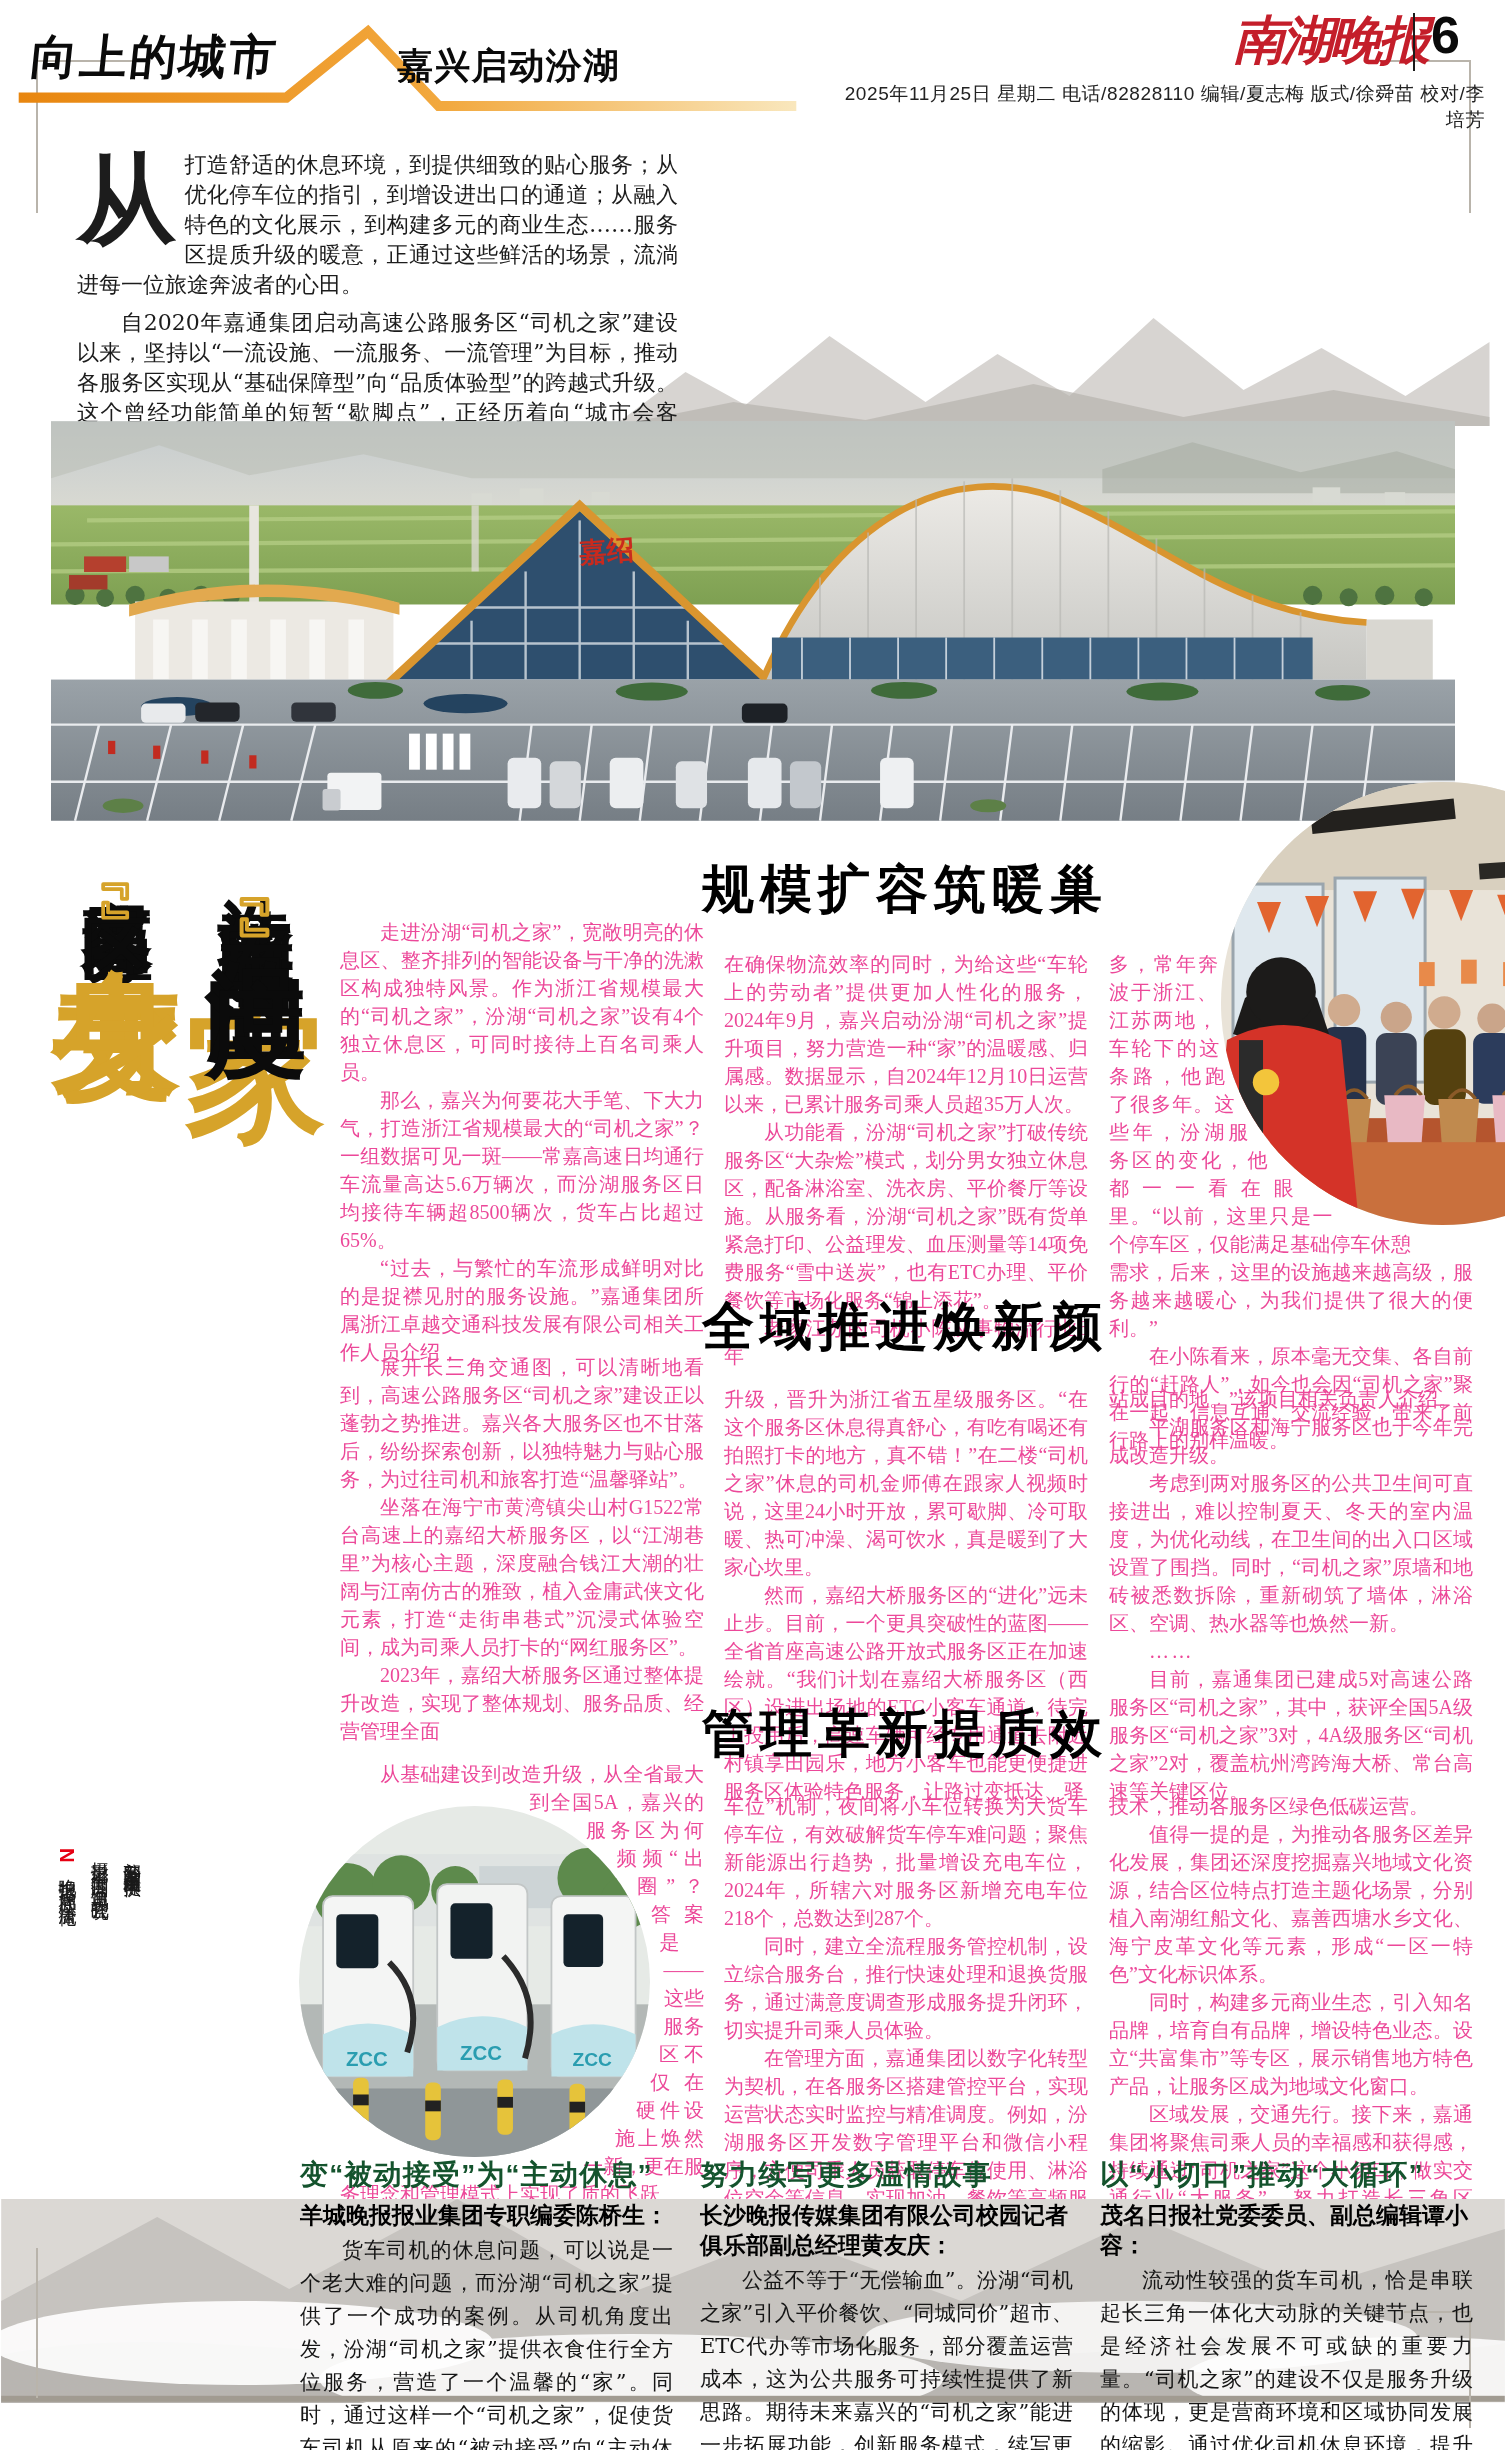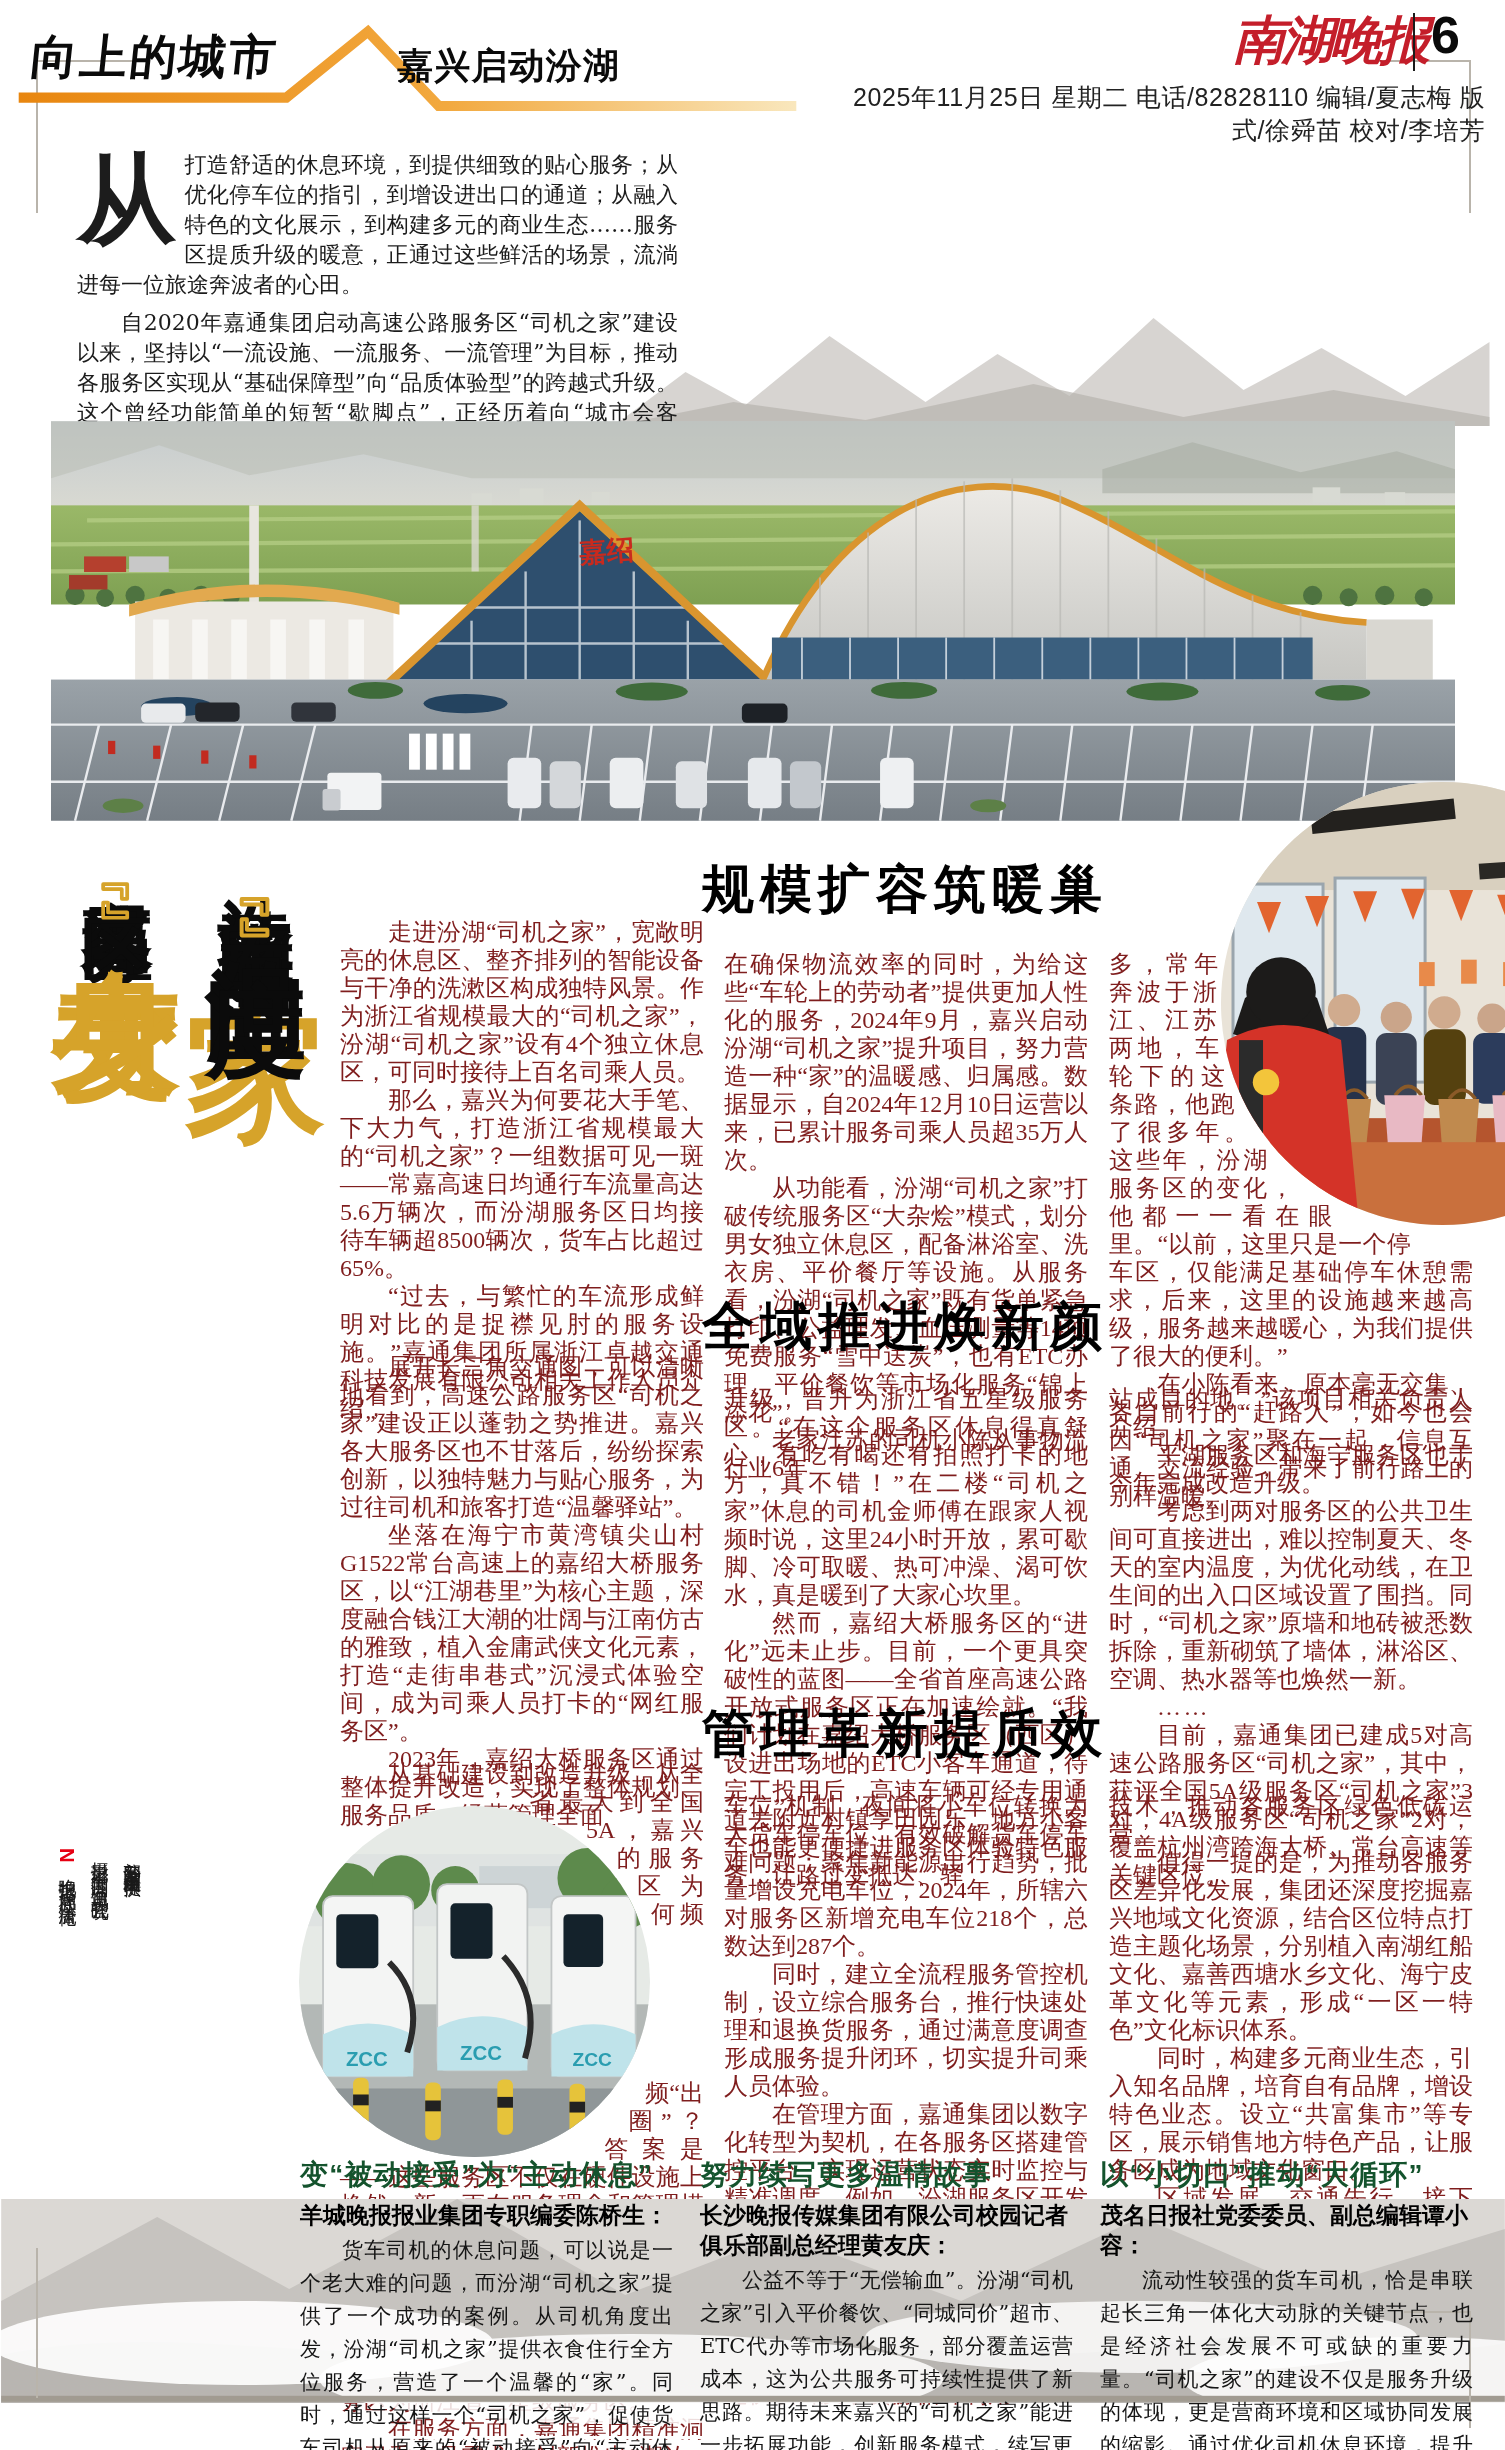--- a/index.html
+++ b/index.html
@@ -8,21 +8,21 @@
   .abs{position:absolute;}
   
   .brand-left{left:31px;top:26.4px;font-family:"Liberation Sans",sans-serif;font-weight:bold;
     font-size:47px;letter-spacing:2.4px;transform:skewX(-6deg);color:#0a0a0a;}
   .brand-right{left:397px;top:42px;font-family:"Liberation Sans",sans-serif;font-weight:bold;
     font-size:36px;letter-spacing:1.2px;color:#0a0a0a;}
   .paper-name{left:1233px;top:6px;font-size:52px;font-weight:bold;font-style:italic;
     color:#c41e2a;letter-spacing:-3.6px;font-family:"DejaVu Serif",serif;}
   .pn-divider{left:1413px;top:13.2px;width:2.4px;height:58px;background:#1a1a1a;}
   .page-number{left:1431px;top:4.8px;font-family:"Liberation Sans",sans-serif;font-weight:bold;font-size:52px;color:#0a0a0a;}
-  .date-line{top:81px;left:829px;width:656px;text-align:right;font-size:25px;color:#222;
+  .date-line{top:81px;left:829px;width:656px;text-align:right;font-size:19px;color:#222;
     font-family:"Liberation Sans",sans-serif;letter-spacing:0.6px;}
   
   .fl{position:absolute;background:#b9b4ab;}
   
   .intro{left:77px;top:150px;width:601px;font-size:22px;line-height:30px;color:#1c1c1c;
     font-family:"DejaVu Serif",serif;}
   .intro .u{text-decoration-style:dashed;text-decoration-color:#8a8a8a;
     text-decoration-thickness:0.6px;text-underline-offset:7.8px;}
   .dropcap{float:left;font-size:99px;line-height:90px;padding:3.6px 8.4px 0 0;font-weight:bold;}
   .intro p{margin:0 0 8.4px 0;text-align:justify;}
@@ -41,21 +41,21 @@
   .side-brk{font-size:58px;}
   .side-big{font-size:129px;}
   .gold{color:#d6a32a;}
   .credits{left:47px;top:1848px;height:361px;font-family:"Liberation Sans",sans-serif;
     font-size:18px;color:#1a1a1a;letter-spacing:1.8px;}
   .credits div{margin:0 8.4px;}
   .credit-n{color:#e60012;font-weight:bold;font-size:20.4px;}
   
   .sec-title{width:1136px;left:337px;text-align:center;font-family:"Liberation Sans",sans-serif;
     font-weight:bold;font-size:52px;letter-spacing:6px;color:#000;}
-  .col{position:absolute;width:364px;font-size:24px;line-height:28px;text-align:justify;color:#7f1d1d;}
+  .col{position:absolute;width:364px;font-size:20px;line-height:28px;text-align:justify;color:#ec4899;}
   .col p{margin:0;text-indent:2em;}
   .col p.cont{text-indent:0;margin-top:32px;}
   .col p.dots{text-indent:2em;letter-spacing:2.4px;}
   
   .circ{position:absolute;border-radius:50%;overflow:hidden;z-index:3;}
   .wrap-right{float:right;width:337px;height:337px;shape-outside:circle(231px at 312px 84px);}
   .wrap-left{float:left;width:325px;height:397px;shape-outside:circle(189px at 135px 237px);}
   
   .comment{position:absolute;top:2156px;width:373px;z-index:4;}
   .comment h3{margin:0;font-family:"Liberation Sans",sans-serif;font-size:28px;letter-spacing:1.2px;color:#14532d;}

